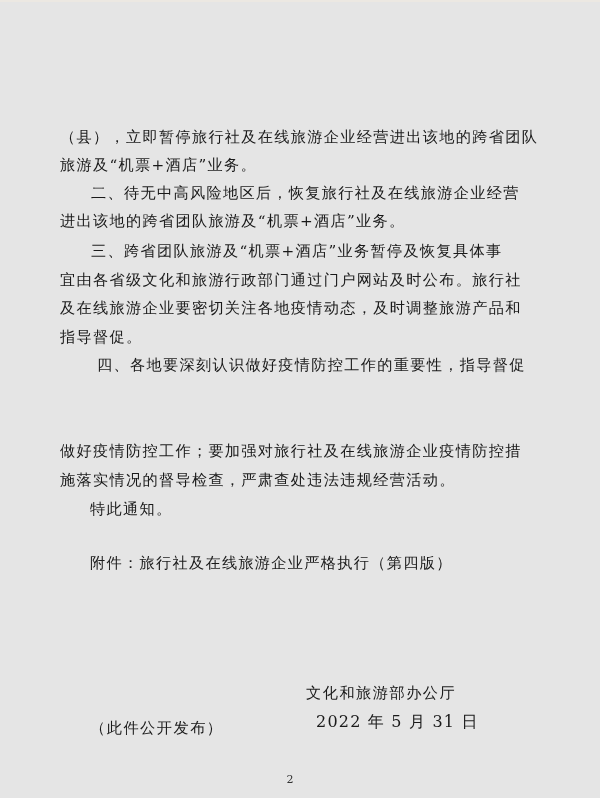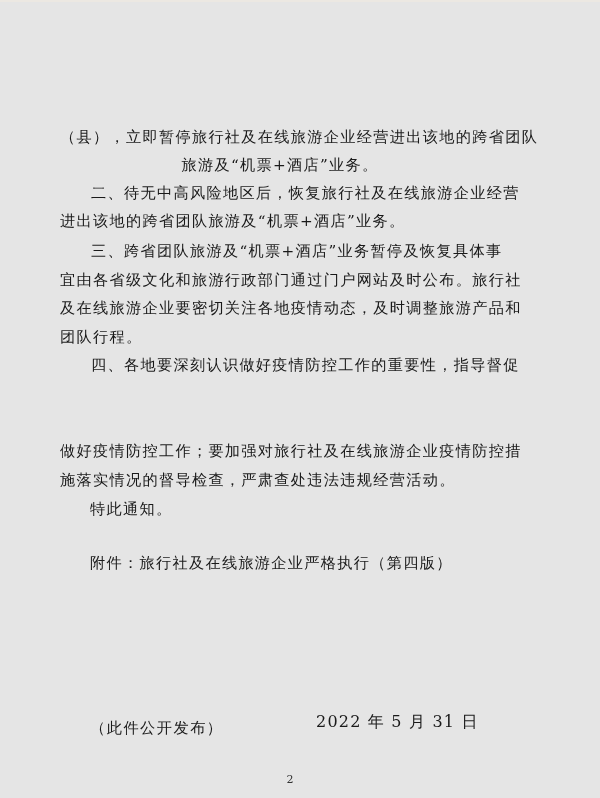--- a/index.html
+++ b/index.html
@@ -77,36 +77,37 @@
     color: #333;
   }
 </style>
 </head>
 <body>
 
 <div class="page">
   <div class="edge-top"></div>
 
   <div class="line justify" style="top:127px;">（县），立即暂停旅行社及在线旅游企业经营进出该地的跨省团队</div>
-  <div class="line" style="top:155px;text-align:center;">旅游及“机票+酒店”业务。</div>
+  <div class="line" style="top:155px;">旅游及“机票+酒店”业务。</div>
 
   <div class="line indent justify" style="top:183px;">二、待无中高风险地区后，恢复旅行社及在线旅游企业经营</div>
   <div class="line" style="top:211px;">进出该地的跨省团队旅游及“机票+酒店”业务。</div>
 
   <div class="line indent justify" style="top:241px;">三、跨省团队旅游及“机票+酒店”业务暂停及恢复具体事</div>
   <div class="line justify" style="top:270px;">宜由各省级文化和旅游行政部门通过门户网站及时公布。旅行社</div>
   <div class="line justify" style="top:298px;">及在线旅游企业要密切关注各地疫情动态，及时调整旅游产品和</div>
-  <div class="line" style="top:327px;">团队行程。</div>
+  <div class="line" style="top:327px;">指导督促。</div>
 
-  <div class="line indent justify" style="top:355px;">四、各地要深刻认识做好疫情防控工作的重要性，指导督促</div>
+  <div class="line indent justify" style="top:355px;margin-left:6px;">四、各地要深刻认识做好疫情防控工作的重要性，指导督促</div>
   <div class="line justify" style="top:441px;">做好疫情防控工作；要加强对旅行社及在线旅游企业疫情防控措</div>
   <div class="line" style="top:470px;">施落实情况的督导检查，严肃查处违法违规经营活动。</div>
 
   <div class="line closing" style="top:499px;">特此通知。</div>
 
   <div class="line closing" style="top:553px;">附件：旅行社及在线旅游企业严格执行（第四版）</div>
 
+  <div class="signer" style="top:683px;">文化和旅游部办公厅</div>
   <div class="date" style="top:712px;">2022 年 5 月 31 日</div>
 
   <div class="note" style="top:718px;">（此件公开发布）</div>
 
   <div class="page-number" style="top:773px;">2</div>
 </div>
 
 </body></html>

